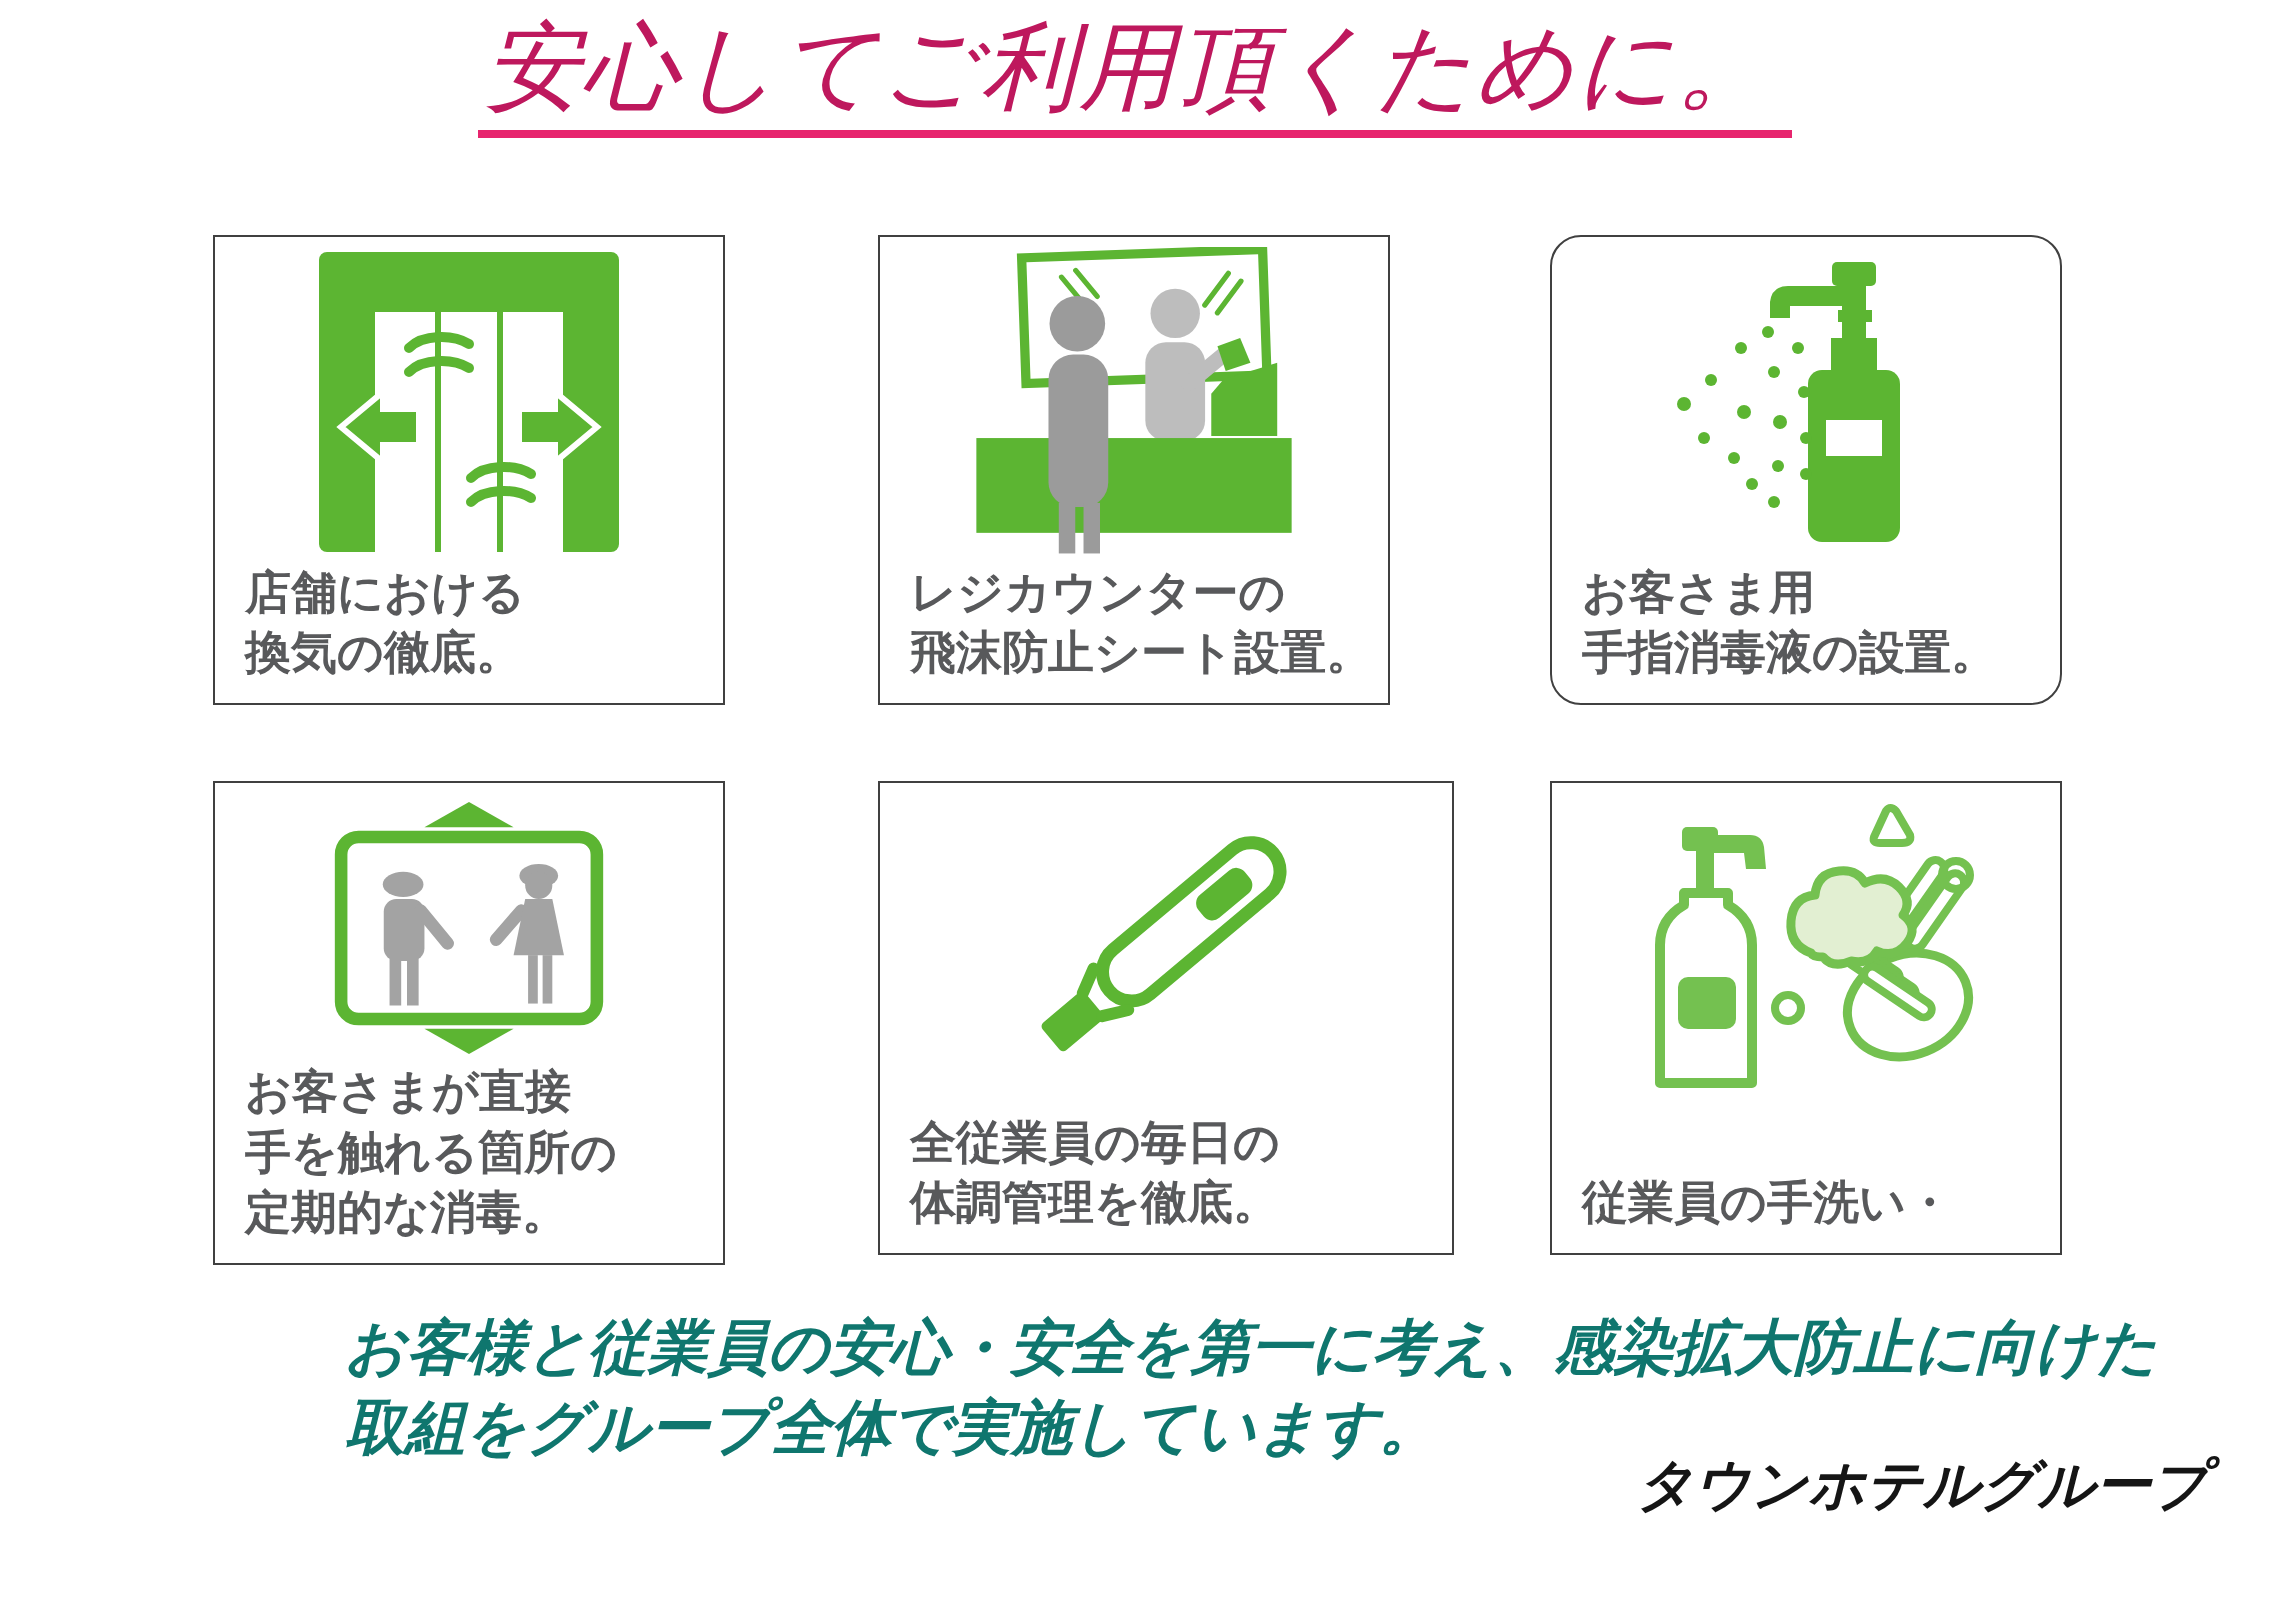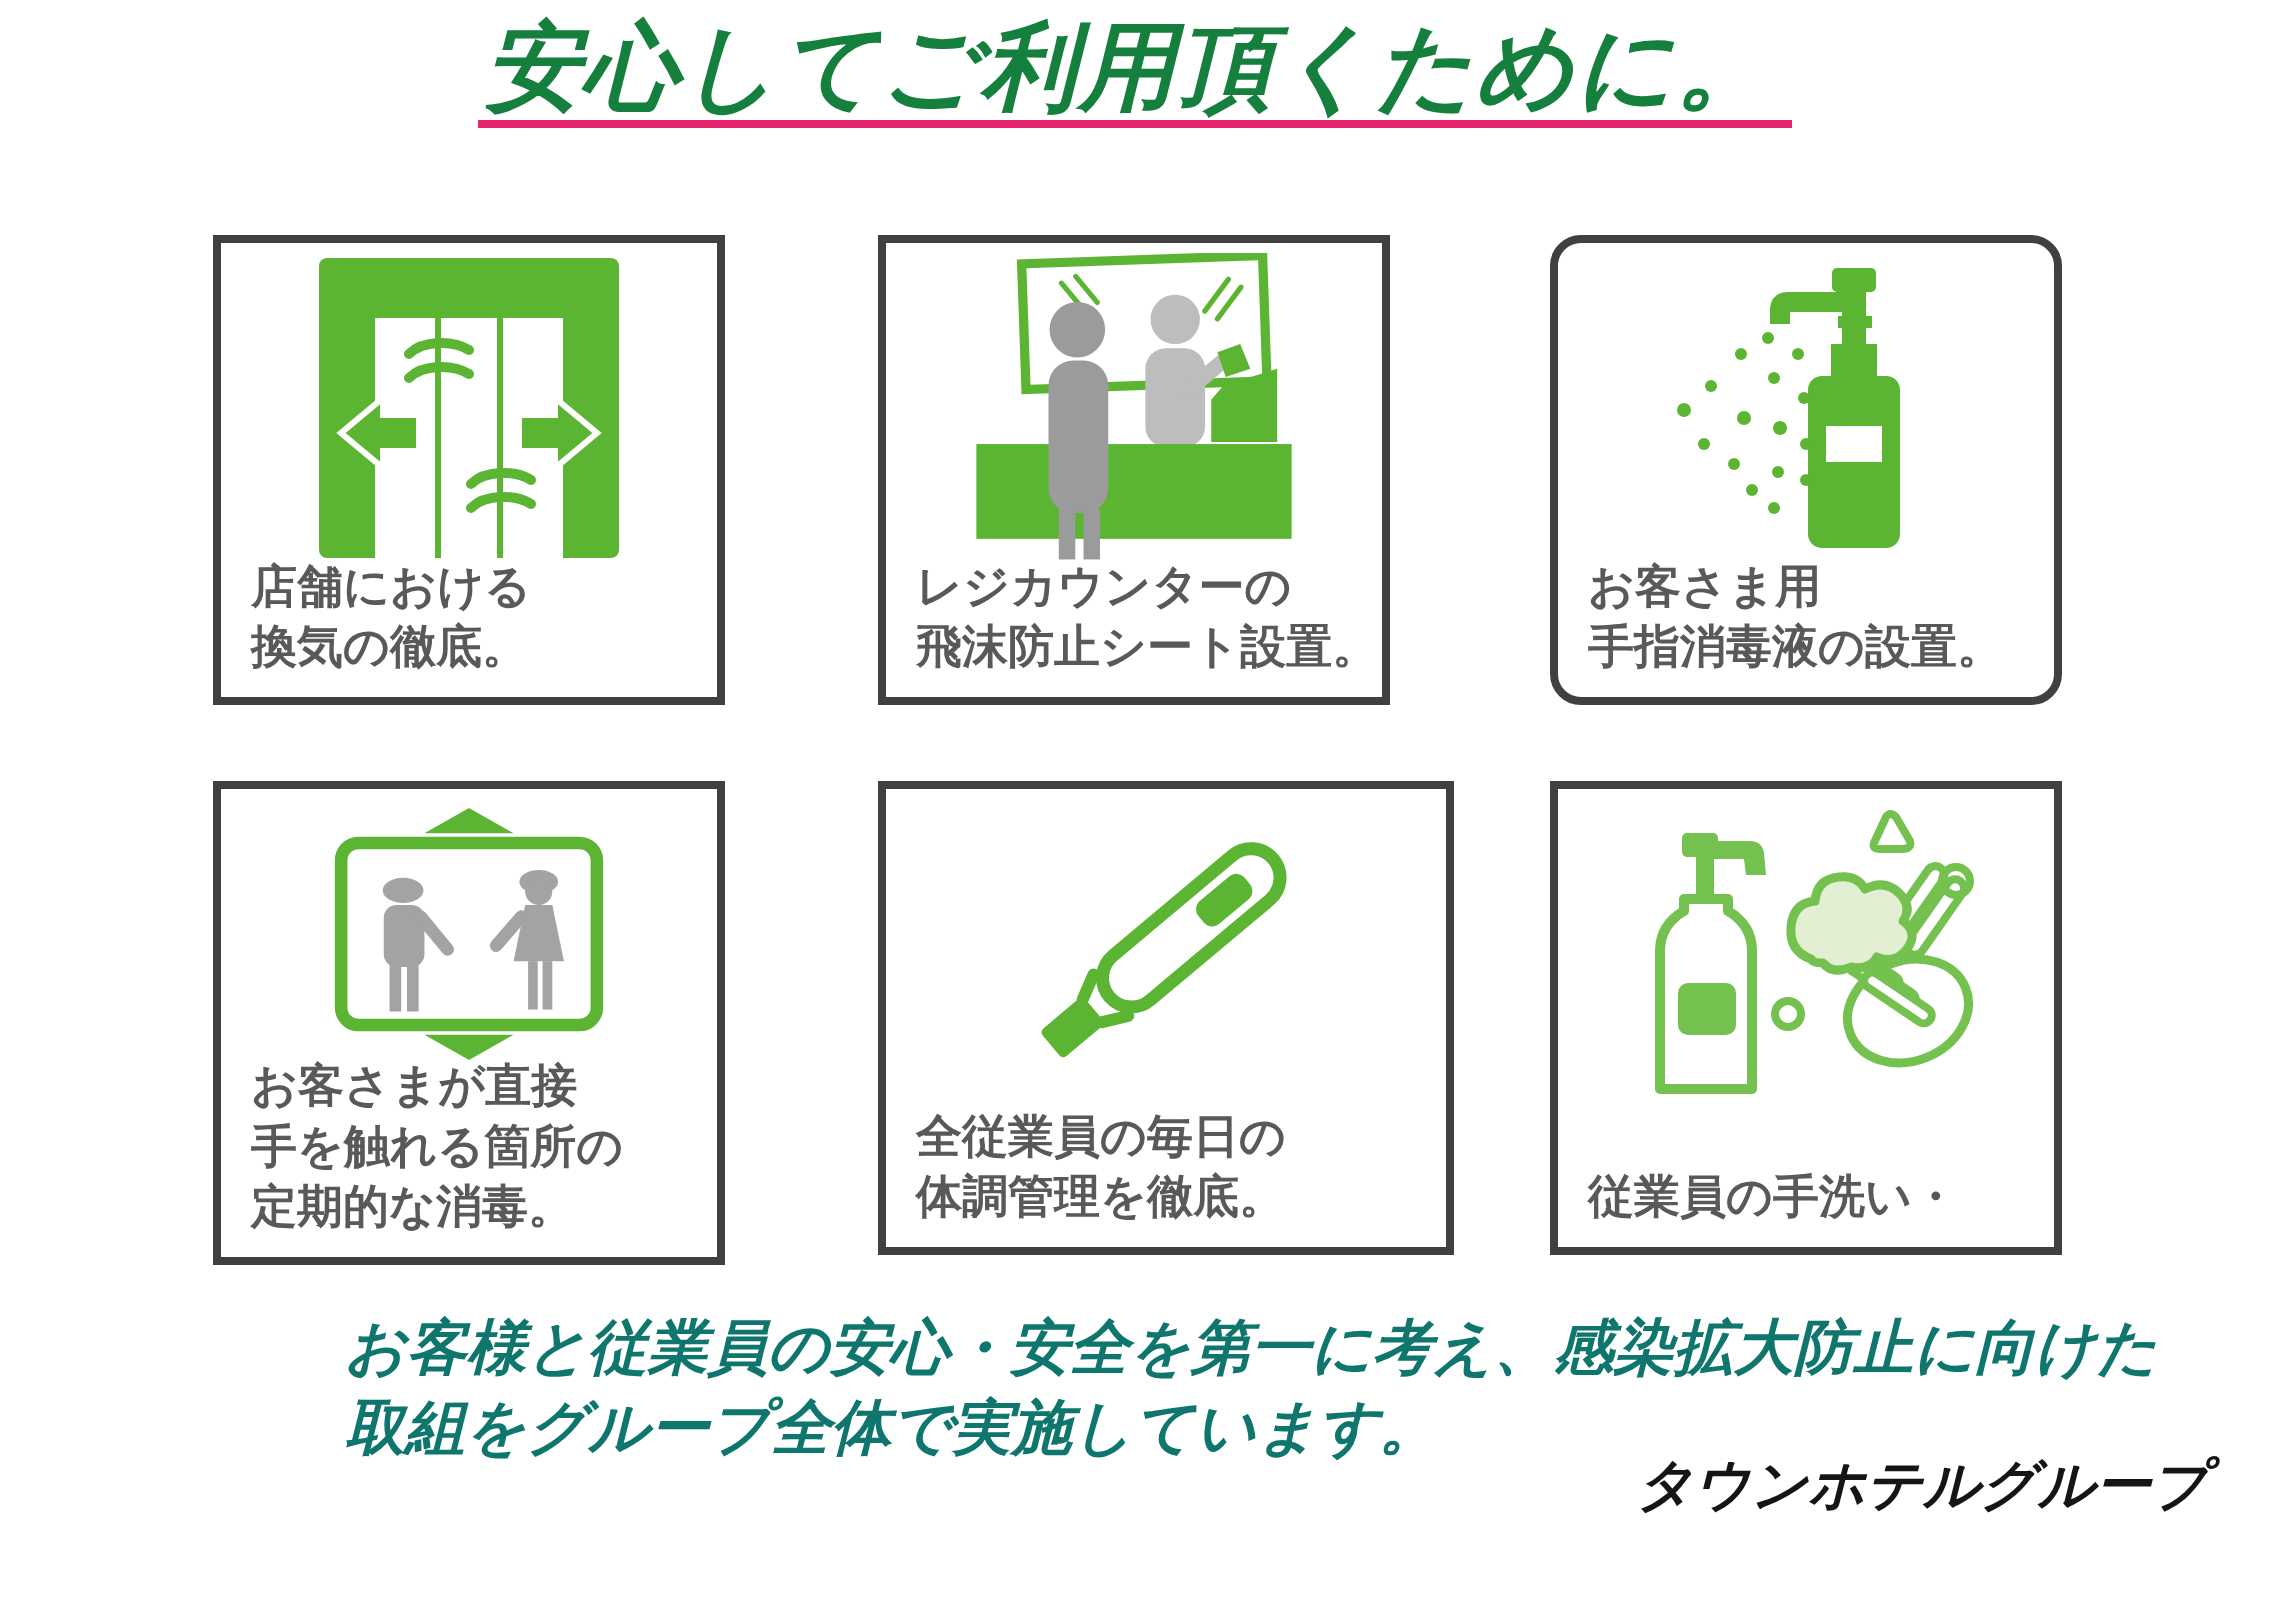--- a/index.html
+++ b/index.html
@@ -2,26 +2,26 @@
 <html><head>
 <meta charset="utf-8">
 <style>
   html,body{margin:0;padding:0;}
   body{
     width:2270px;height:1602px;position:relative;background:#ffffff;
     font-family:"Liberation Sans","DejaVu Sans",sans-serif;overflow:hidden;
   }
   .title-wrap{position:absolute;top:14px;left:0;width:2270px;text-align:center;}
   .title{
-    display:inline-block;font-size:96px;font-weight:bold;font-style:italic;
-    color:#15803d;letter-spacing:2px;border-bottom:8px solid #E7256E;
-    padding:0 18px 0 6px;line-height:1.1;
+    display:inline-block;font-size:96px;font-weight:normal;font-style:italic;
+    color:#be185d;letter-spacing:2px;border-bottom:8px solid #E7256E;
+    padding:0 18px 10px 6px;line-height:1.1;
   }
   .box{
-    position:absolute;background:#ffffff;border:8px solid #404040;box-sizing:border-box;
+    position:absolute;background:#ffffff;border:2px solid #404040;box-sizing:border-box;
   }
   .box-1{left:213px;top:235px;width:512px;height:470px;}
   .box-2{left:878px;top:235px;width:512px;height:470px;}
   .box-3{left:1550px;top:235px;width:512px;height:470px;border-radius:31px;}
   .box-4{left:213px;top:781px;width:512px;height:484px;}
   .box-5{left:878px;top:781px;width:576px;height:474px;}
   .box-6{left:1550px;top:781px;width:512px;height:474px;}
   .icon-wrap{
     position:absolute;left:0;top:0;width:100%;display:flex;
     align-items:center;justify-content:center;

